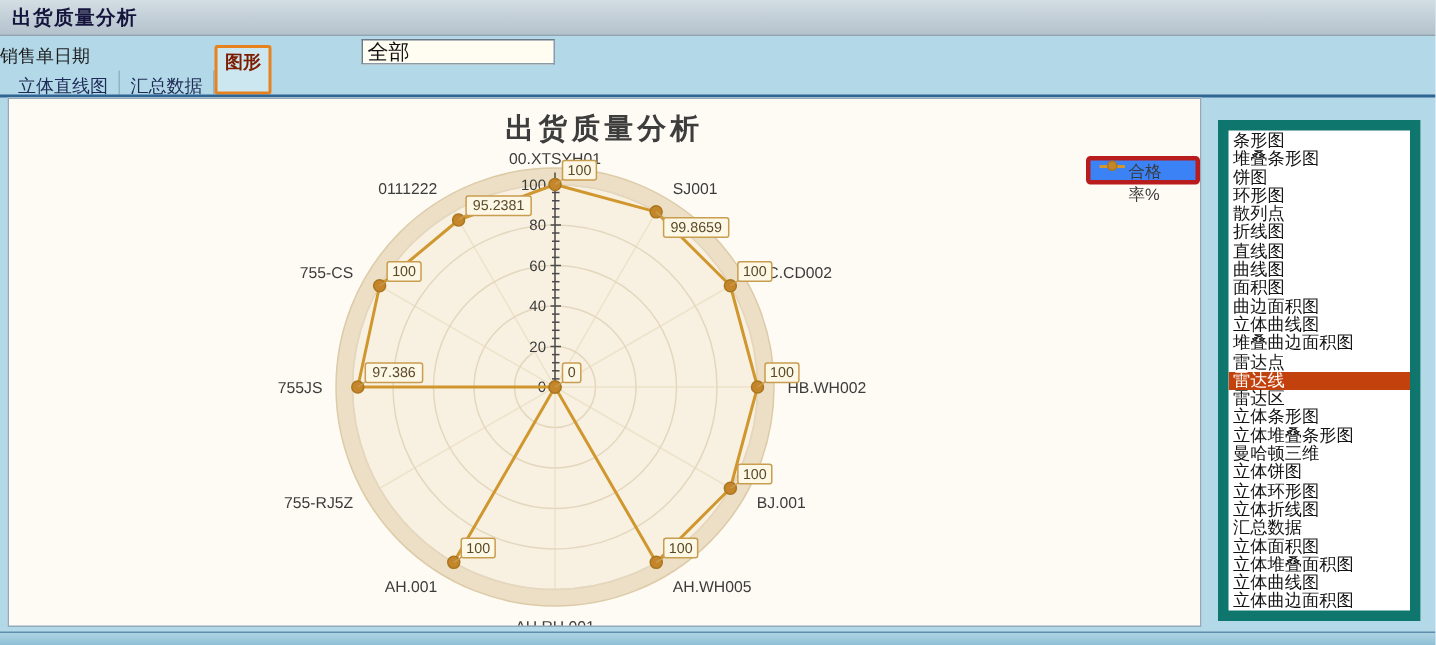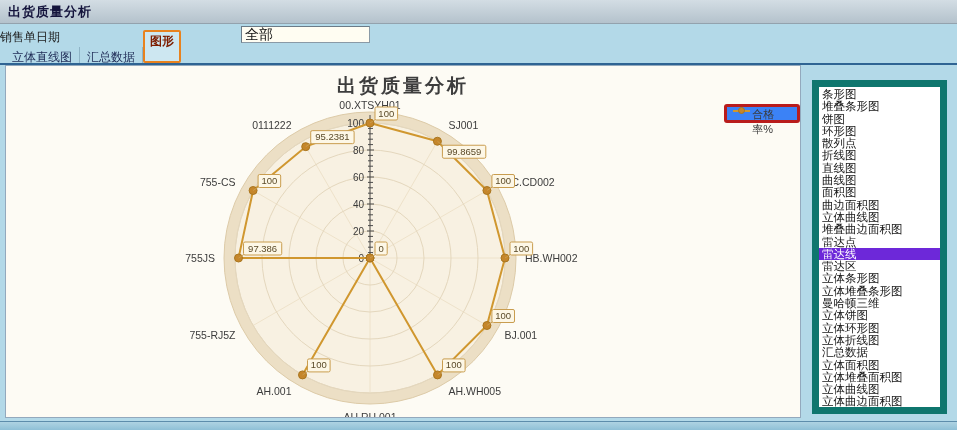--- a/index.html
+++ b/index.html
@@ -65,21 +65,21 @@
   .sidebar { position:absolute; left:808px; top:65px; width:142px; height:353px; }
   .sidebar-title { font-size:12px; color:#101010; margin:18px 0 1px 4px; }
   .style-list {
     position:absolute; left:4px; right:3px; top:15px; bottom:4px;
     background:#ffffff; border:7px solid #0f766e; overflow:hidden; padding-top:1px;
   }
   .style-item {
     font-size:11.5px; height:12.3px; line-height:12.3px; padding-left:3px;
     white-space:nowrap; color:#141414; cursor:default;
   }
-  .style-item.selected { background:#6d28d9; color:#ffffff; }
+  .style-item.selected { background:#c2410c; color:#ffffff; }
   
   .footer-strip {
     position:absolute; left:0; top:421px; width:957px; height:9px;
     background:linear-gradient(#aed3e2,#8fc0d6); border-top:1px solid #5d8dab;
   }
 </style>
 </head>
 <body>
 
 <div class="titlebar">

